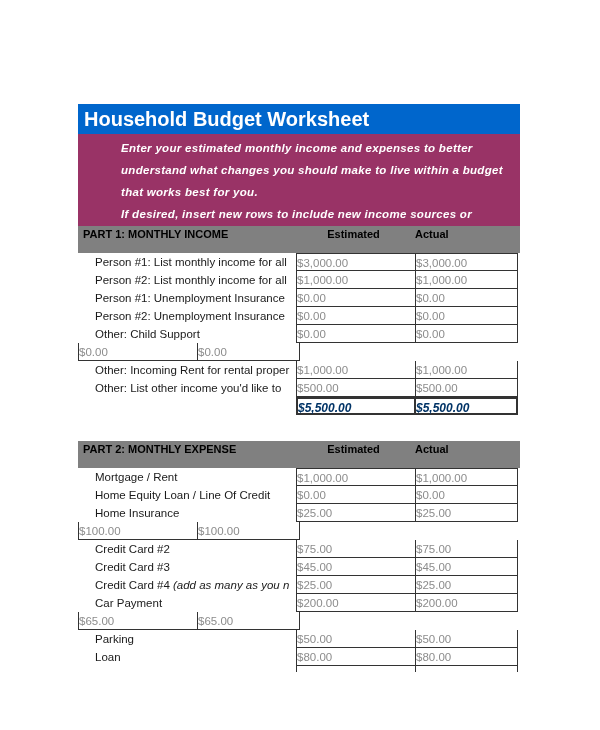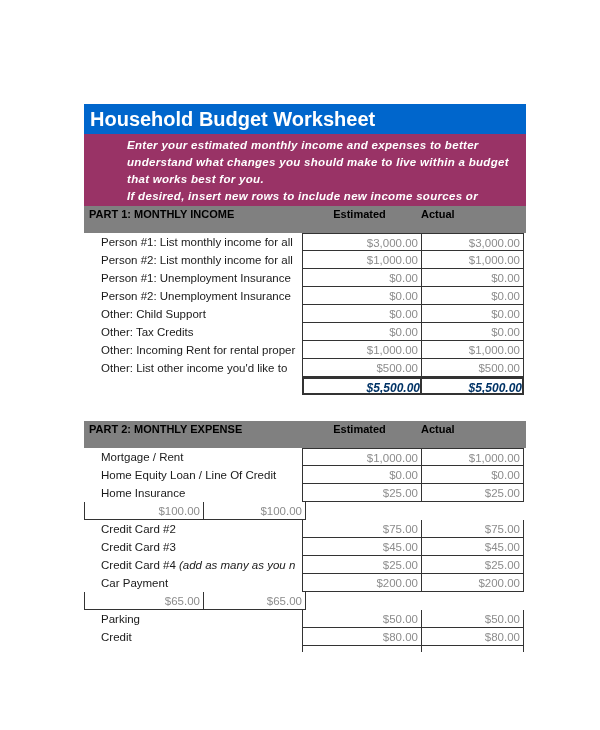--- a/index.html
+++ b/index.html
@@ -1,37 +1,37 @@
 <!DOCTYPE html>
 <html><head>
 <meta charset="utf-8">
 <style>
   html, body { margin:0; padding:0; background:#ffffff; }
   body { width:600px; height:730px; position:relative; overflow:hidden; font-family:"Liberation Sans", sans-serif; }
-  .sheet { position:absolute; left:84px; top:104px; width:442px; }
+  .sheet { position:absolute; left:78px; top:104px; width:442px; }
   .title-bar { background:#0066cc; color:#fff; height:30px; font-weight:bold; font-size:20px; line-height:30px; padding-left:6px; white-space:nowrap; overflow:hidden; }
-  .intro { background:#993366; color:#fff; height:72px; overflow:hidden; font-style:italic; font-weight:bold; font-size:11.5px; line-height:17px; padding-left:43px; padding-top:3px; box-sizing:border-box; letter-spacing:0.3px; }
+  .intro { background:#993366; color:#fff; height:92px; overflow:hidden; font-style:italic; font-weight:bold; font-size:11.5px; line-height:22px; padding-left:43px; padding-top:3px; box-sizing:border-box; letter-spacing:0.3px; }
   .intro p { margin:0; }
   .section-header { background:#808080; color:#000000; font-weight:bold; font-size:11px; height:27px; line-height:16px; display:flex; position:relative; }
   .section-header .h-label { width:218px; padding-left:5px; box-sizing:border-box; white-space:nowrap; overflow:visible; }
   .section-header .h-est { width:119px; text-align:center; padding-right:4px; box-sizing:border-box; }
   .section-header .h-act { width:103px; text-align:left; padding-right:4px; box-sizing:border-box; }
   .p1-header { margin-top:0; }
   .rows { position:relative; }
   .row { display:flex; height:18px; line-height:18px; font-size:11.5px; }
   .row .label { width:218px; padding-left:17px; box-sizing:border-box; white-space:nowrap; overflow:hidden; color:#1a1a1a; }
   .row .label em { }
-  .row .cell { text-align:right; padding-right:3px; box-sizing:border-box; color:#8c8c8c; border-left:1.5px solid #333; border-bottom:1.5px solid #333;padding-left:46px; }
+  .row .cell { text-align:left; padding-right:3px; box-sizing:border-box; color:#8c8c8c; border-left:1.5px solid #333; border-bottom:1.5px solid #333; }
   .row .est { width:119px; }
   .row .act { width:103px; border-right:1.5px solid #333; }
   .rows .row:first-child .cell { border-top:1.5px solid #333; }
   .total-row { display:flex; height:18px; line-height:18px; font-size:12px; font-weight:bold; font-style:italic; color:#003366; }
   .total-row .label { width:218px; text-align:right; padding-right:21px; box-sizing:border-box; white-space:nowrap; overflow:hidden; direction:rtl;margin-top:37px; }
   .total-row .label span { direction:ltr; unicode-bidi:bidi-override; }
-  .total-row .cell { text-align:right; padding-right:0; box-sizing:border-box; border:2.5px solid #333; border-top-width:2.5px; }
+  .total-row .cell { text-align:left; padding-right:0; box-sizing:border-box; border:2.5px solid #333; border-top-width:2.5px; }
   .total-row .est { width:119px; border-right-width:1.5px; }
   .total-row .act { width:103px; border-left-width:1.5px; }
   .gap { height:26px; }
   .tail { display:flex; height:6px; }
   .tail .spacer { width:218px; }
   .tail .est { width:119px; border-left:1.5px solid #333; box-sizing:border-box; }
   .tail .act { width:103px; border-left:1.5px solid #333; border-right:1.5px solid #333; box-sizing:border-box; }
 </style>
 </head>
 <body>
@@ -68,21 +68,20 @@
         <div class="label"><span>Person #2: Unemployment Insurance</span></div>
         <div class="cell est">$0.00</div>
         <div class="cell act">$0.00</div>
       </div>
       <div class="row">
         <div class="label"><span>Other: Child Support</span></div>
         <div class="cell est">$0.00</div>
         <div class="cell act">$0.00</div>
       </div>
       <div class="row">
-        <div class="label"><span>Other: Tax Credits</span></div>
         <div class="cell est">$0.00</div>
         <div class="cell act">$0.00</div>
       </div>
       <div class="row">
         <div class="label"><span>Other: Incoming Rent for rental proper</span></div>
         <div class="cell est">$1,000.00</div>
         <div class="cell act">$1,000.00</div>
       </div>
       <div class="row">
         <div class="label"><span>Other: List other income you'd like to</span></div>
@@ -146,21 +145,21 @@
       <div class="row">
         <div class="cell est">$65.00</div>
         <div class="cell act">$65.00</div>
       </div>
       <div class="row">
         <div class="label"><span>Parking</span><em></em></div>
         <div class="cell est">$50.00</div>
         <div class="cell act">$50.00</div>
       </div>
       <div class="row">
-        <div class="label"><span>Credit</span><em></em></div>
+        <div class="label"><span>Loan</span><em></em></div>
         <div class="cell est">$80.00</div>
         <div class="cell act">$80.00</div>
       </div>
     </div>
   <div class="tail">
     <div class="spacer"></div>
     <div class="est"></div>
     <div class="act"></div>
   </div>
 </div>

